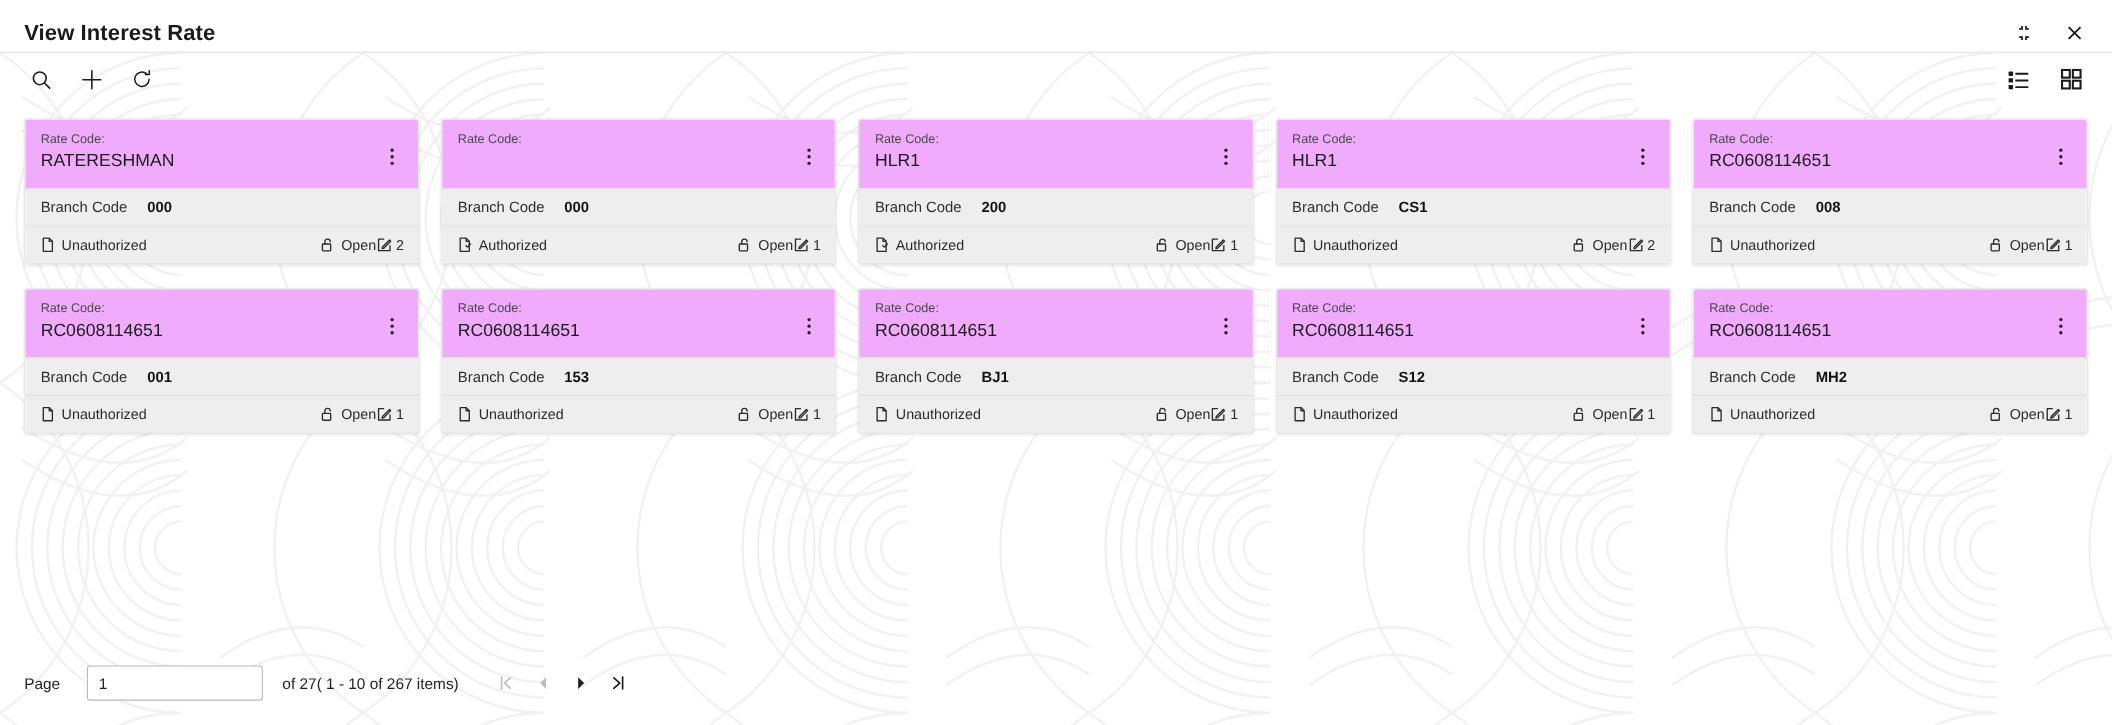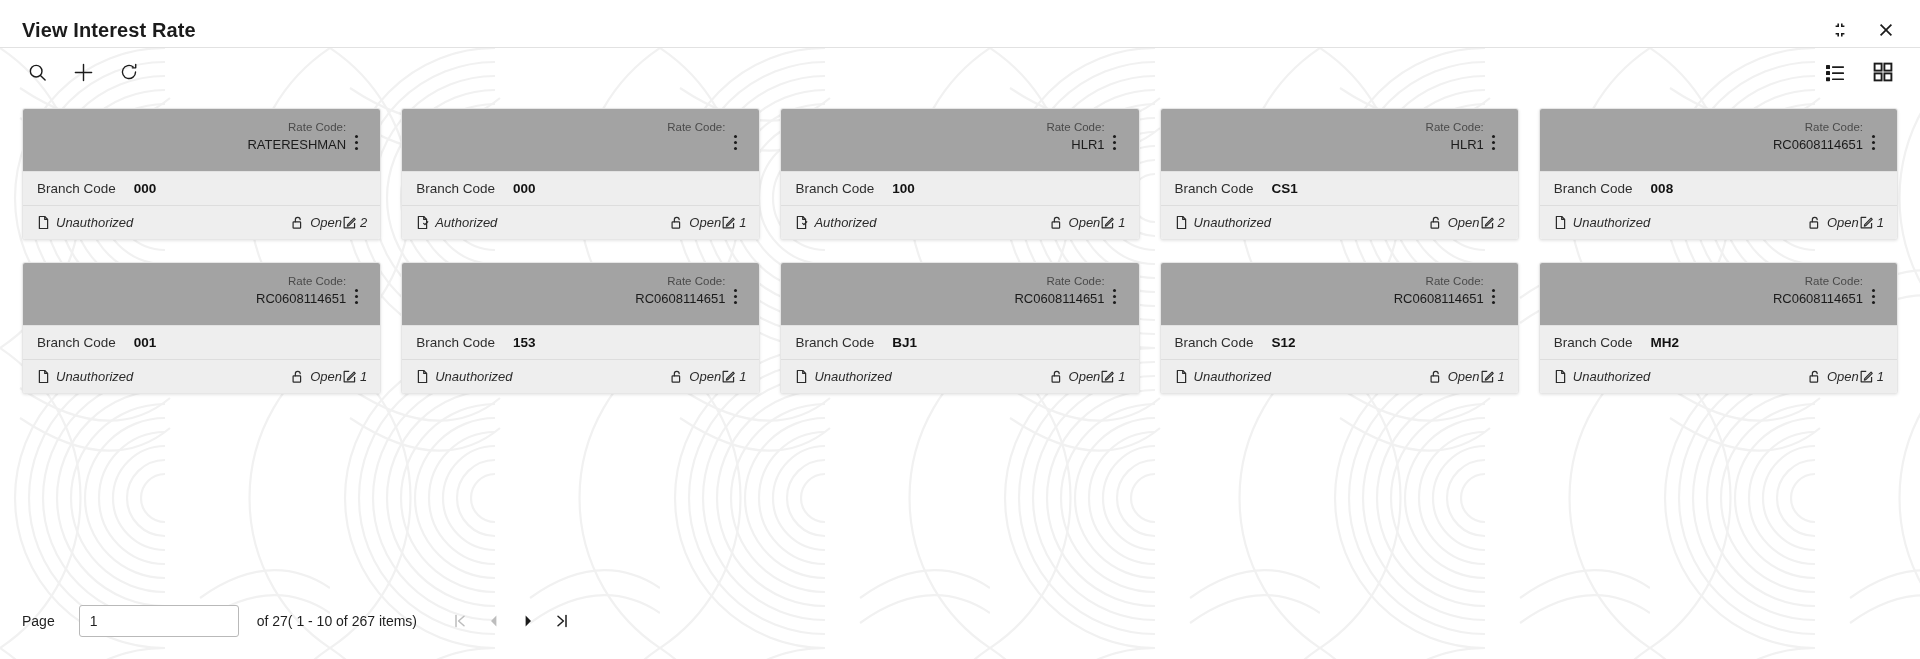--- a/index.html
+++ b/index.html
@@ -124,40 +124,39 @@
     border: 1px solid #e6e6e6;
     border-radius: 3px;
     box-shadow: 0 1px 3px rgba(0,0,0,0.10);
     display: flex;
     flex-direction: column;
     overflow: hidden;
     cursor: pointer;
   }
 
   .card-header {
-    background: #a3a3a3;
+    background: #f0abfc;
     padding: 10px 14px 12px 14px;
     display: flex;
     align-items: flex-start;
     min-height: 62px;
-    text-align: right;
   }
   .card-header-text {
     flex: 1 1 auto;
     min-width: 0;
   }
   .card-label {
     font-size: 11.5px;
     color: #4a4a4a;
     line-height: 1.4;
     margin-bottom: 2px;
     white-space: nowrap;
   }
   .card-value {
-    font-size: 13px;
+    font-size: 16px;
     color: #1b1b1b;
     line-height: 1.25;
     white-space: nowrap;
     overflow: hidden;
     text-overflow: ellipsis;
   }
   .kebab {
     flex: 0 0 auto;
     width: 20px;
     height: 26px;
@@ -190,21 +189,20 @@
   .detail-label { color: #2e2e2e; }
   .detail-value { color: #121212; font-weight: bold; text-align: right; }
 
   .card-footer {
     background: #eeeeee;
     padding: 9px 13px;
     display: flex;
     align-items: center;
     font-size: 13px;
     color: #2b2b2b;
-    font-style: italic;
   }
   .status-item {
     display: flex;
     align-items: center;
     gap: 5px;
     white-space: nowrap;
   }
   .status-auth { flex: 1 1 auto; }
   .status-open { flex: 0 0 auto; margin-right: auto; }
   .status-mod  { flex: 0 0 auto; gap: 3px; }
@@ -465,21 +463,21 @@
                 <div class="card-value">HLR1</div>
               </div>
               <button class="kebab">
                 <span></span>
                 <span></span>
                 <span></span>
               </button>
             </div>
             <div class="card-detail">
               <span class="detail-label">Branch Code</span>
-              <span class="detail-value">100</span>
+              <span class="detail-value">200</span>
             </div>
             <div class="card-footer">
               <span class="status-item status-auth">
                 <span class="ficon">
                   <svg width="15" height="15" viewBox="0 0 16 16" fill="none" stroke="currentColor" stroke-width="1.3">
                     <path d="M9.3 1.6 H3.6 V14.4 H12.4 V4.7 Z" stroke-linejoin="round"></path>
                     <path d="M9.3 1.6 V4.7 H12.4" stroke-linejoin="round"></path>
                     <path d="M9.2 8.9 L10.6 10.3 L13.6 7.2" stroke-linecap="round" stroke-linejoin="round"></path>
                   </svg>
                 </span>

